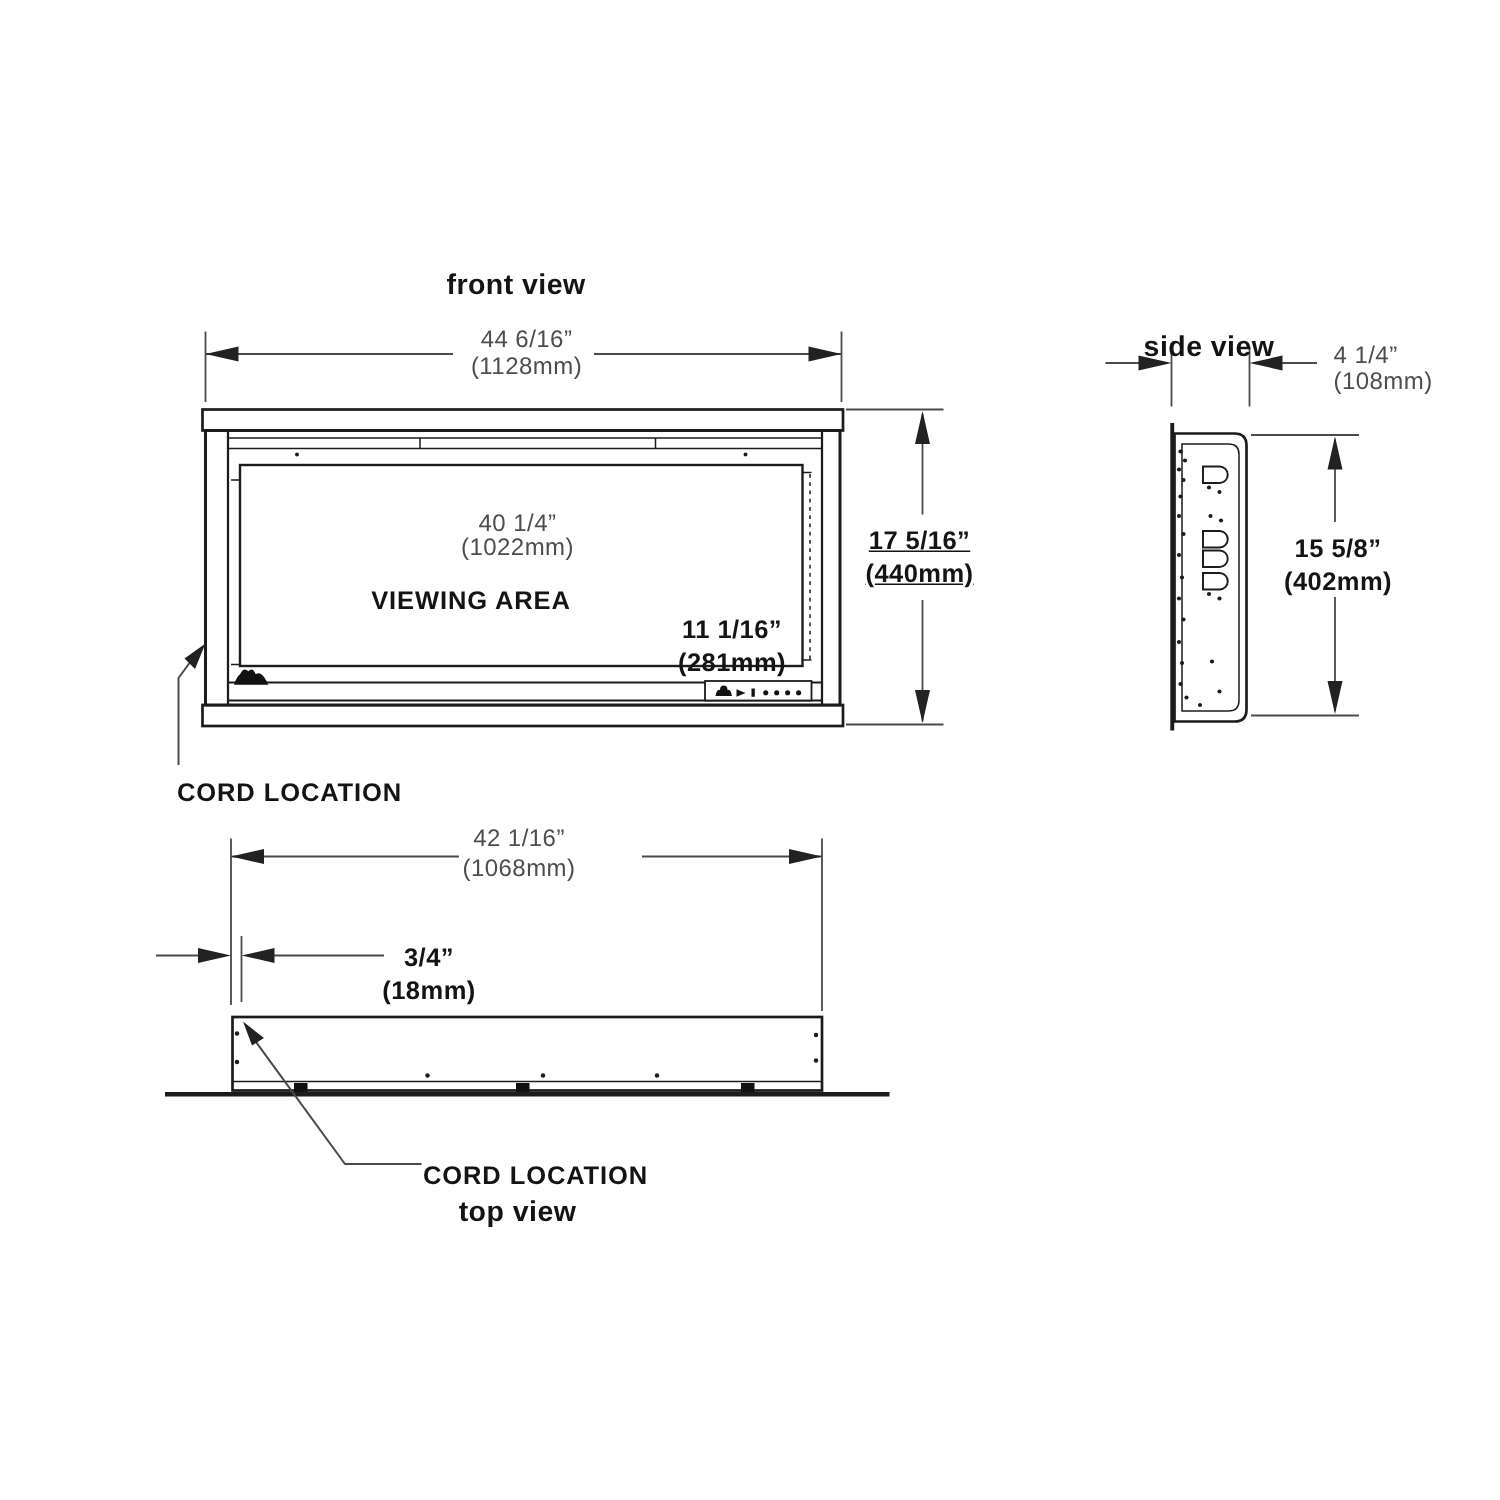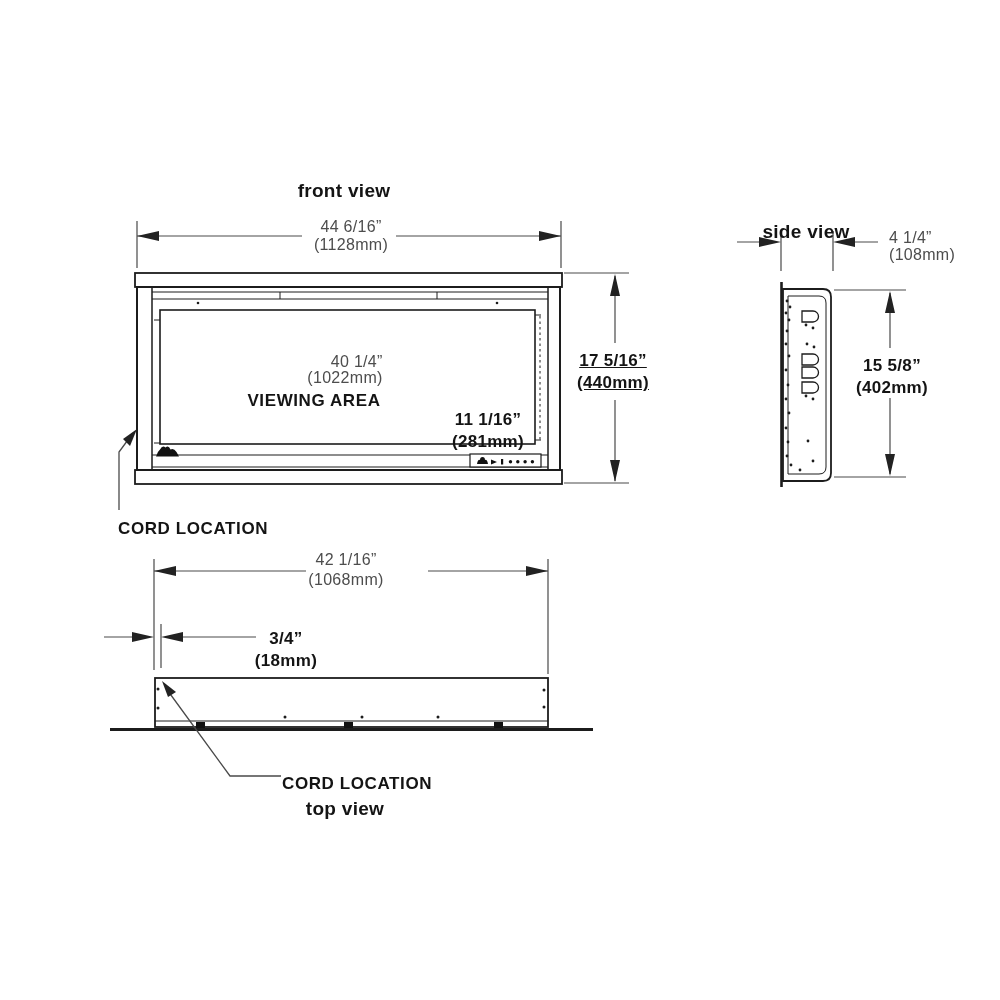--- a/index.html
+++ b/index.html
@@ -151,21 +151,21 @@
     </g>
   </svg>
 
   <div class="txt title ctr" style="left:344px;top:180px;">front view</div>
 
   <div class="txt dim-gray ctr" style="left:351px;top:218px;line-height:18px;">
     <div>44 6/16”</div>
     <div>(1128mm)</div>
   </div>
 
-  <div class="txt dim-gray ctr" style="left:345px;top:354px;line-height:16px;text-align:right;">
+  <div class="txt dim-gray ctr" style="left:345px;top:342px;line-height:16px;">
     <div>40 1/4”</div>
     <div>(1022mm)</div>
   </div>
 
   <div class="txt dim-bold ctr" style="left:488px;top:361px;line-height:22px;margin-top:48px;">
     <div>11 1/16”</div>
     <div>(281mm)</div>
   </div>
 
   <div class="txt dim-bold ctr" style="left:613px;top:350px;line-height:22px;text-decoration:underline;">

